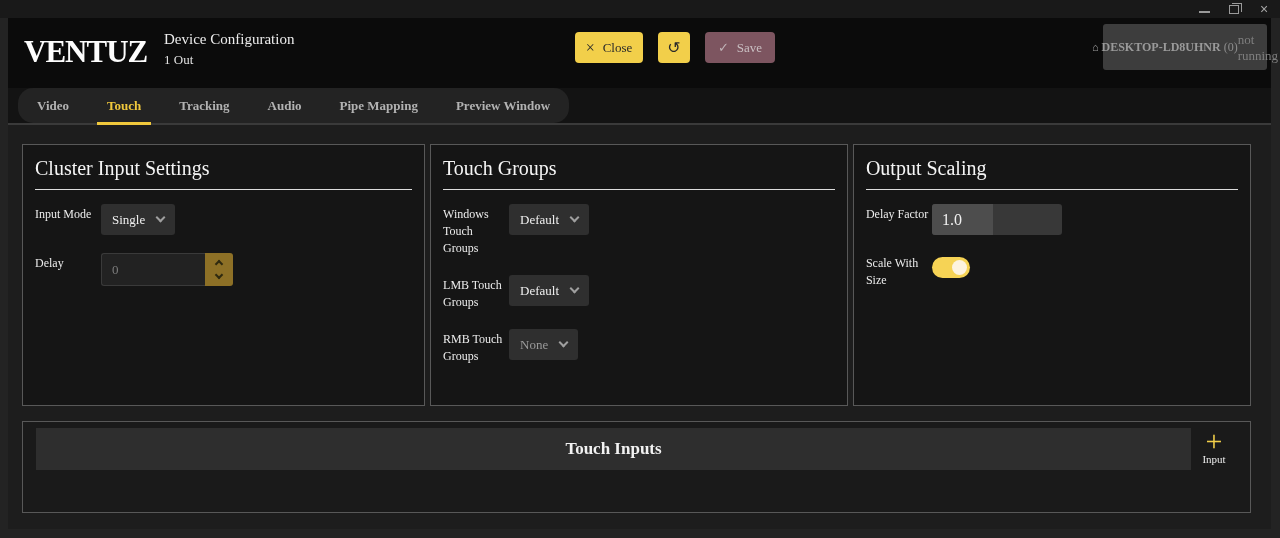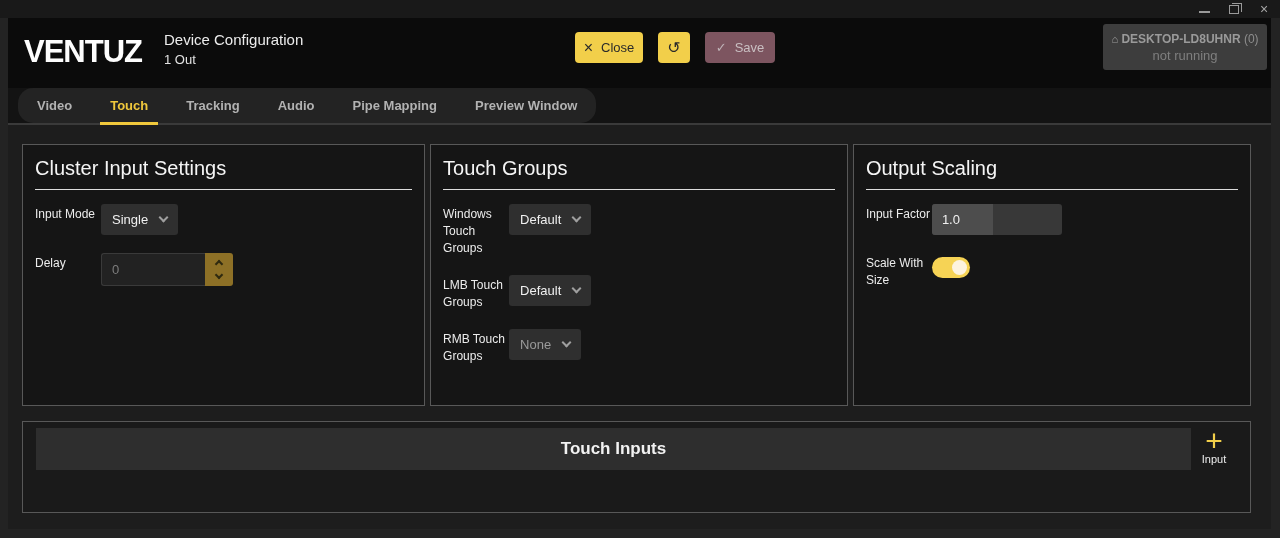--- a/index.html
+++ b/index.html
@@ -7,36 +7,36 @@
   body { background:#232323; font-family:"Liberation Sans", sans-serif; }
 
   
   .titlebar { height:18px; background:#191919; display:flex; align-items:center; justify-content:flex-end; padding-right:8px; gap:14px; }
   .winctl { display:inline-flex; align-items:center; justify-content:center; width:16px; height:14px; cursor:default; }
   .min-glyph { width:11px; height:2px; background:#9a9a9a; margin-top:6px; }
   .max-glyph { width:10px; height:9px; border:1px solid #9a9a9a; position:relative; background:#191919; }
   .max-glyph::before { content:""; position:absolute; top:-3px; left:2px; width:9px; height:8px; border:1px solid #9a9a9a; border-bottom:none; border-left:none; }
   .close-glyph { color:#a5a5a5; font-size:14px; line-height:14px; }
 
-  .app-body { margin:0 9px 9px 8px; height:511px; background:#d946ef; }
+  .app-body { margin:0 9px 9px 8px; height:511px; background:#d946ef;font-family:Liberation Serif, serif; }
 
   
   .header { position:relative; height:70px; background:#0b0b0b; }
   .logo { position:absolute; left:16px; top:16px; color:#fdfdfd; font-size:31px; font-weight:800; letter-spacing:-1px; transform:scaleY(1.04); }
   .hdr-titles { position:absolute; left:156px; top:13px; }
   .hdr-title { color:#ececec; font-size:15px; }
   .hdr-sub { color:#e2e2e2; font-size:13px; margin-top:4px; }
   .hdr-buttons { position:absolute; left:567px; top:14px; display:flex; gap:15px; align-items:center; }
   .btn { display:flex; align-items:center; justify-content:center; gap:8px; height:31px; border-radius:4px; font-size:13px; cursor:pointer; }
   .btn-close { width:68px; background:#f2cf4a; color:#2a2a2a; }
   .btn-close .x { font-size:16px; line-height:14px; }
   .btn-refresh { width:32px; background:#f2cf4a; color:#2a2a2a; font-size:16px; }
   .btn-save { width:70px; background:#7d5560; color:#c9bfc2; }
   .btn-save .ck { font-size:13px; color:#bfb3b7; }
-  .machine { position:absolute; right:4px; top:6px; width:164px; height:46px; background:#3d3d3d; border-radius:3px; display:flex; flex-direction:column; align-items:center; justify-content:center; cursor:pointer; }
+  .machine { position:absolute; right:4px; top:6px; width:164px; height:46px; background:#3d3d3d; border-radius:3px; display:flex; flex-direction:row; align-items:center; justify-content:center; cursor:pointer; }
   .machine-line1 { font-size:12px; font-weight:bold; color:#9a9a9a; white-space:nowrap; }
   .machine-line1 .home { font-weight:normal; font-size:11px; }
   .machine-line1 .cnt { font-weight:normal; color:#8d8d8d; }
   .machine-line2 { font-size:13px; color:#7f7f7f; margin-top:2px; }
 
   
   .tabstrip { position:relative; height:37px; background:#131313; }
   .tabbar { position:absolute; left:10px; top:0; height:35px; background:#232323; display:flex;border-radius:15px; }
   .tab { position:relative; display:flex; align-items:center; padding:0 19px; font-size:13px; font-weight:bold; color:#b2b2b2; cursor:pointer; white-space:nowrap; }
   .tab.active { color:#f0c83c; }
@@ -61,21 +61,21 @@
   .chev { width:7px; height:7px; border-right:2px solid #9f9f9f; border-bottom:2px solid #9f9f9f; transform:rotate(45deg); margin-top:-4px; }
 
   .numwrap { display:flex; }
   .numinput { width:104px; height:33px; background:#222222; border:1px solid #3a3a3a; border-right:none; border-radius:3px 0 0 3px; color:#7d7d7d; font-size:13px; display:flex; align-items:center; padding-left:10px; }
   .spinner { width:28px; height:33px; background:#8d7026; border-radius:0 3px 3px 0; display:flex; flex-direction:column; align-items:center; justify-content:center; gap:5px; cursor:pointer; }
   .spin-up { width:6px; height:6px; border-left:2px solid #2f2a10; border-top:2px solid #2f2a10; transform:rotate(45deg); margin-top:2px; }
   .spin-down { width:6px; height:6px; border-right:2px solid #2f2a10; border-bottom:2px solid #2f2a10; transform:rotate(45deg); margin-bottom:2px; }
 
   .dragnum { position:relative; width:130px; height:31px; background:#383838; border-radius:3px; overflow:hidden; cursor:ew-resize; }
   .dragnum-fill { position:absolute; left:0; top:0; bottom:0; width:47%; background:#4d4d4d; }
-  .dragnum-val { position:absolute; left:10px; top:0; height:31px; display:flex; align-items:center; color:#f0f0f0; font-size:13px; }
+  .dragnum-val { position:absolute; left:10px; top:0; height:31px; display:flex; align-items:center; color:#f0f0f0; font-size:16px; }
 
   .toggle { position:relative; width:38px; height:21px; border-radius:11px; background:#f6d355; cursor:pointer; }
   .toggle-knob { position:absolute; right:3px; top:3px; width:15px; height:15px; border-radius:50%; background:#fdf3df; }
 
   
   .ti-panel { margin-top:15px; border:1px solid #585858; background:#1a1a1a; height:92px; padding:6px 13px; }
   .ti-headrow { display:flex; }
   .ti-headbar { flex:1; height:42px; background:#2e2e2e; display:flex; align-items:center; justify-content:center; }
   .ti-title { color:#f2f2f2; font-size:17px; font-weight:bold; }
   .ti-add { width:46px; display:flex; flex-direction:column; align-items:center; justify-content:flex-start; cursor:pointer; }
@@ -212,21 +212,21 @@
               <span class="chev"></span>
             </div>
           </div>
         </div>
       </div>
 
       <div class="panel panel-3">
         <div class="panel-title">Output Scaling</div>
         <div class="panel-rule"></div>
         <div class="frow">
-          <div class="flabel">Input Factor</div>
+          <div class="flabel">Delay Factor</div>
           <div class="fctl">
             <div class="dragnum">
               <div class="dragnum-fill"></div>
               <div class="dragnum-val">1.0</div>
             </div>
           </div>
         </div>
         <div class="frow">
           <div class="flabel">Scale With Size</div>
           <div class="fctl" style="padding-top:4px;">

